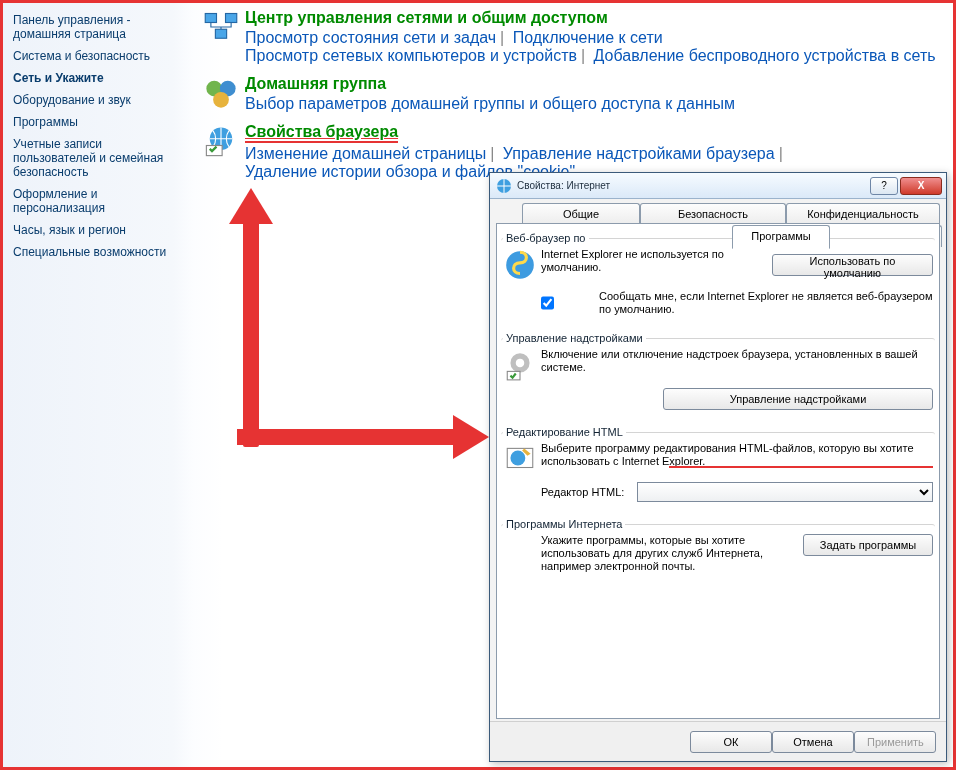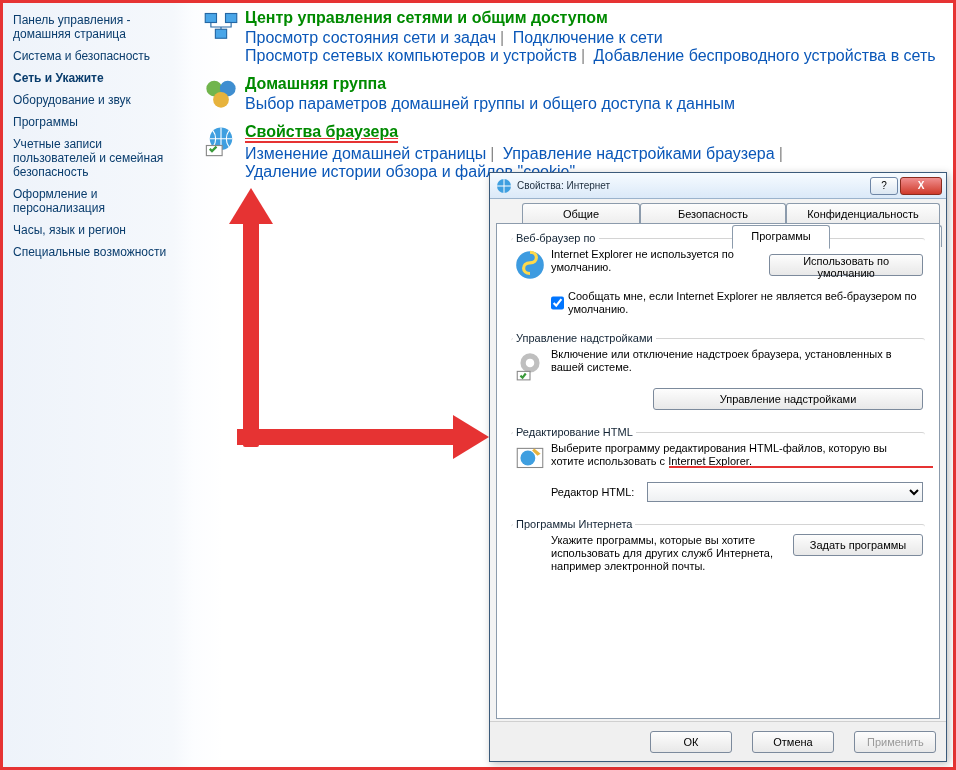--- a/index.html
+++ b/index.html
@@ -33,30 +33,30 @@
 .title-bar .close { width:42px; background:linear-gradient(#f08f8f,#cf3a2a); border-color:#8a2b1d; color:#fff; font-weight:bold; }
 .tabs { position:relative; height:46px; margin:4px 6px 0 6px; font-size:11px; }
 .tab { position:absolute; height:22px; border:1px solid #8c9bac; border-bottom:none; background:linear-gradient(#fdfdfd,#ececec); text-align:center; line-height:21px; cursor:pointer; border-radius:3px 3px 0 0; }
 .tab.r1a{top:0;left:26px;width:118px;}
 .tab.r1b{top:0;left:144px;width:146px;}
 .tab.r1c{top:0;left:290px;width:154px;}
 .tab.r2a{top:22px;left:0;width:118px;}
 .tab.r2b{top:22px;left:118px;width:118px;}
 .tab.r2c{top:22px;left:236px;width:98px;background:#fff;z-index:3;border-bottom:1px solid #fff;height:24px;}
 .tab.r2d{top:22px;left:334px;width:112px;}
-.tab-panel{ position:absolute; top:50px; left:6px; right:6px; bottom:42px; background:#fff; border:1px solid #8c9bac; padding:8px 14px; }
+.tab-panel{ position:absolute; top:50px; left:6px; right:6px; bottom:42px; background:#fff; border:1px solid #8c9bac; padding:8px 4px; }
 fieldset{ border:1px solid #d4d4d4; border-radius:3px; border-left:none;border-right:none;border-bottom:none; margin-bottom:8px; padding:4px 2px 8px 2px; }
 legend{ font-size:11px; color:#123; padding:0 3px; }
 .row { display:flex; }
 .row .ricon { width:34px; height:34px; flex-shrink:0; margin-right:4px; }
 .row .txtblk { font-size:11px; line-height:13px; flex-grow:1; }
 .winbtn { border:1px solid #7c8a9c; background:linear-gradient(#fdfdfd,#e8e8e8); border-radius:3px; font-size:11px; height:22px; cursor:pointer; padding:0 12px; }
 .cbx { margin-right:4px; }
 .dlgselect { border:1px solid #7c8a9c; background:linear-gradient(#fff,#eef0f2); height:20px; }
-.bottom { position:absolute; bottom:0; left:0; right:0; height:40px; background:#f0f0f0; border-top:1px solid #d0d0d0; display:flex; justify-content:flex-end; align-items:center; padding-right:10px; gap:20px;}
+.bottom { position:absolute; bottom:0; left:0; right:0; height:40px; background:#f0f0f0; border-top:1px solid #d0d0d0; display:flex; justify-content:flex-end; align-items:center; padding-right:10px; gap:0;}
 .bottom .winbtn { width:82px; }
 .bottom .winbtn.disabled { color:#9a9a9a; }
 .red-u{ position:absolute; left:172px; top:242px; width:264px; height:2px; background:#e63333;} 
 </style>
 </head>
 <body>
 
 <div class="frame">
 
   <div class="sidebar">
@@ -150,21 +150,21 @@
       <fieldset>
         <legend>Веб-браузер по</legend>
         <div class="row">
           <svg class="ricon" viewBox="0 0 32 32">
               <circle cx="16" cy="16" r="13" fill="#3d9be0"></circle>
               <path d="M16 4c8 0 8 10 0 10s-8 10 0 10" stroke="#ffd94a" stroke-width="3" fill="none"></path>
             </svg>
           <div class="txtblk">Internet Explorer не используется по умолчанию.</div>
           <button class="winbtn" style="width:170px;align-self:center;">Использовать по умолчанию</button>
         </div>
-        <div class="row" style="margin-top:8px; padding-left:38px;">
+        <div class="row" style="margin-top:8px; padding-left:38px;gap:41px;">
           <input type="checkbox" checked="" class="cbx" style="">
           <div class="txtblk">Сообщать мне, если Internet Explorer не является веб-браузером по умолчанию.</div>
         </div>
       </fieldset>
       <fieldset>
         <legend>Управление надстройками</legend>
         <div class="row">
           <svg class="ricon" viewBox="0 0 32 32">
               <circle cx="16" cy="14" r="9" fill="#bfbfbf"></circle>
               <circle cx="16" cy="14" r="4" fill="#fff"></circle>

